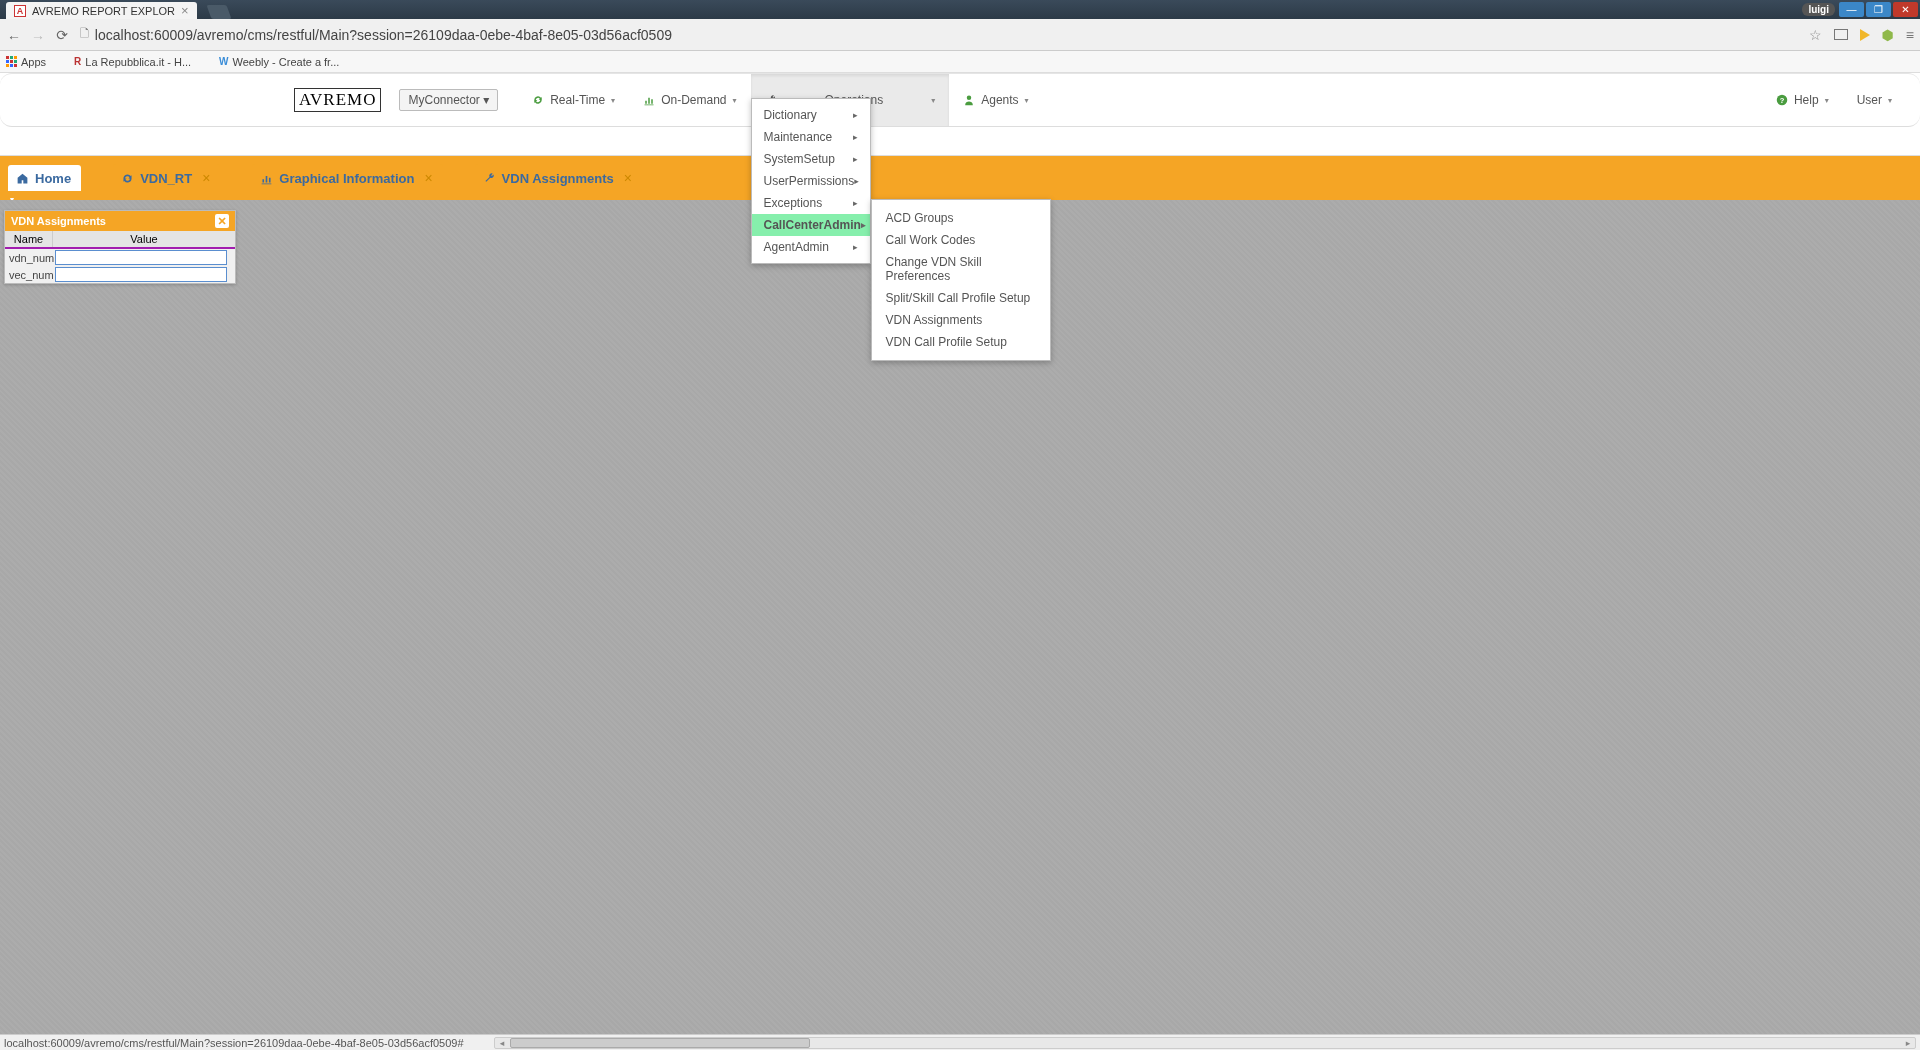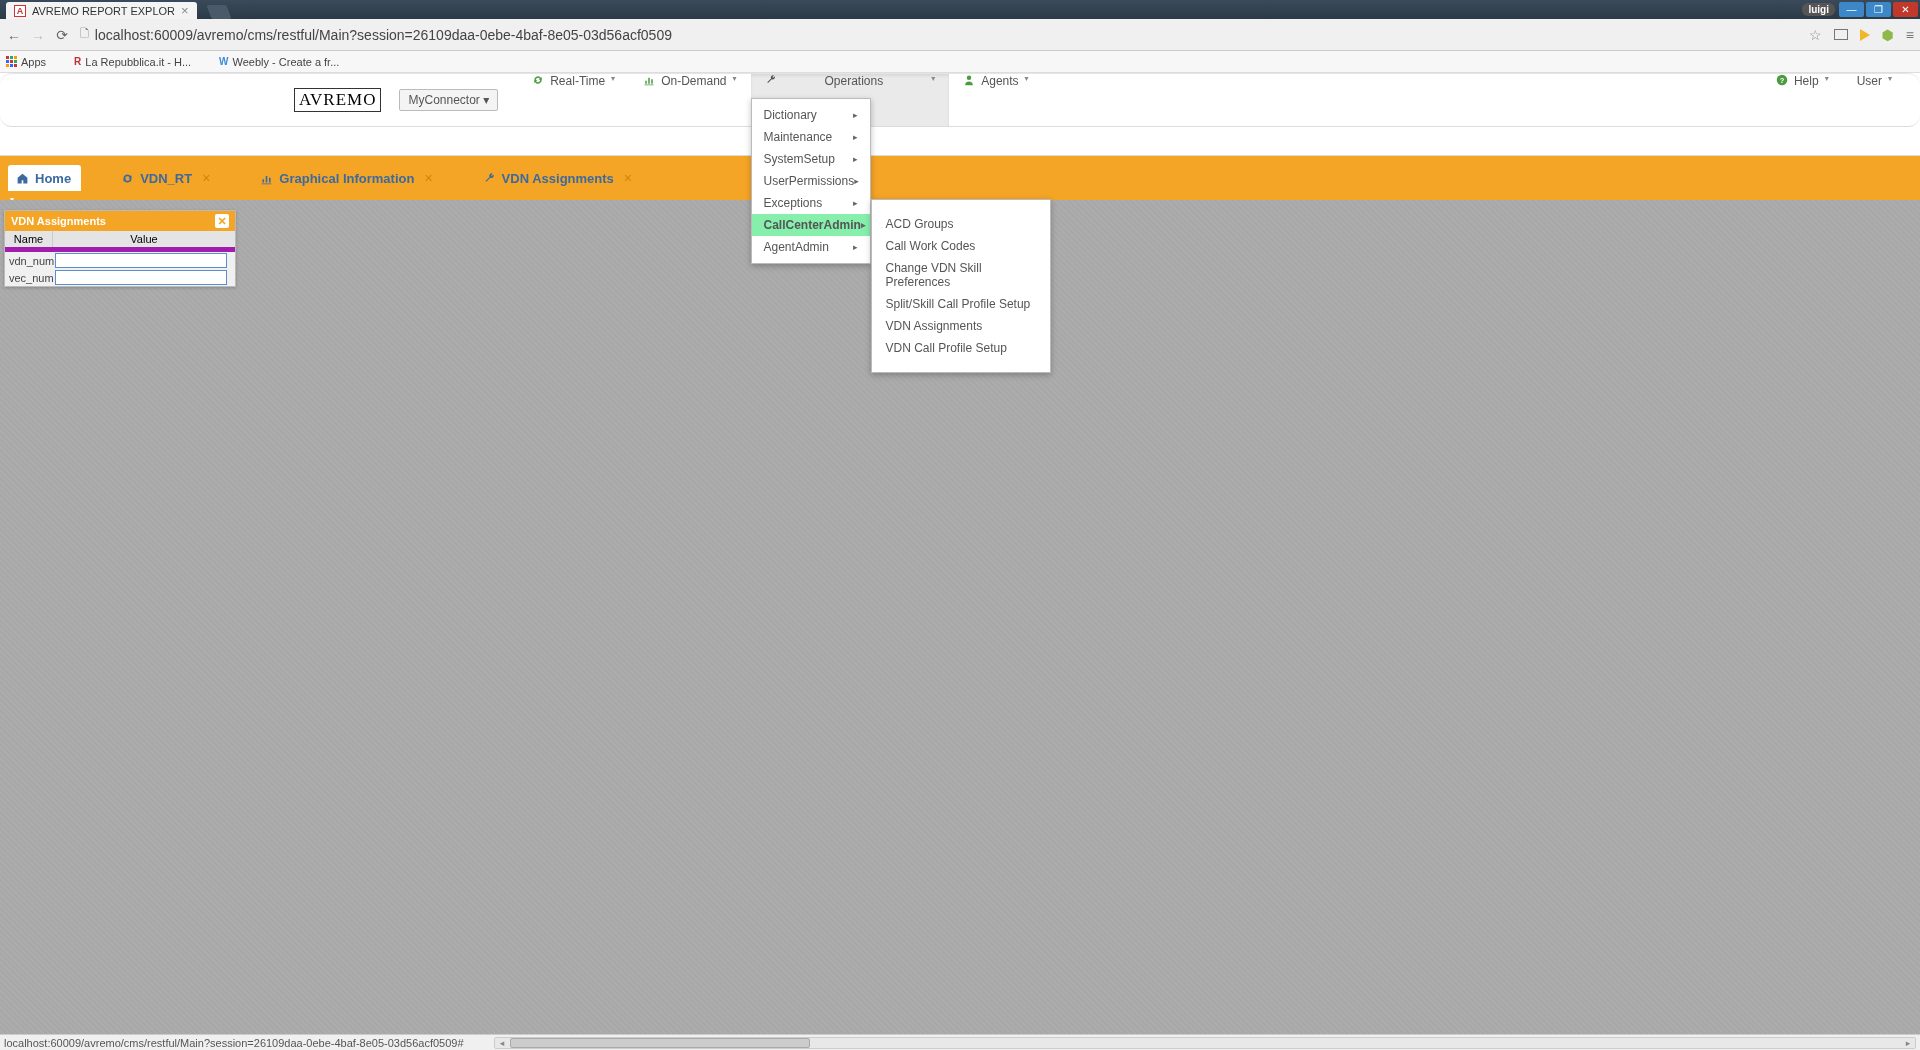--- a/index.html
+++ b/index.html
@@ -37,32 +37,32 @@
   .apps-grid i{width:3px;height:3px;background:#c33;display:block;}
   .apps-grid i:nth-child(2){background:#2a7;} .apps-grid i:nth-child(3){background:#f90;}
   .apps-grid i:nth-child(4){background:#36f;} .apps-grid i:nth-child(5){background:#c33;} .apps-grid i:nth-child(6){background:#2a7;}
   .apps-grid i:nth-child(7){background:#f90;} .apps-grid i:nth-child(8){background:#36f;} .apps-grid i:nth-child(9){background:#c33;}
 
   
   .app-nav { height: 54px; background: #fff; border-top:1px solid #e5e5e5; border-bottom:1px solid #ddd; display:flex; align-items:center; padding:0 14px;border-radius:12px; }
   .logo { margin-left: 280px; font-family: 'Times New Roman', serif; font-size:17px; letter-spacing:1px; border:1px solid #333; padding:1px 4px;}
   .connector-sel { margin-left:18px; background:#f4f4f4; border:1px solid #bbb; padding:3px 8px; font-size:12px; border-radius:2px; color:#555;}
   .menus { display:flex; align-items:center; margin-left:20px; height:100%; }
-  .menu { padding:0 14px; color:#555; display:flex; gap:6px; height:100%; position:relative; }
+  .menu { padding:0 14px; color:#555; display:flex; align-items:center; gap:6px; height:100%; position:relative; }
   .menu.open { background:#eaeaea; box-shadow: inset 0 2px 3px rgba(0,0,0,0.08); gap: 48px;}
   .spacer { flex:1; }
   .caret { font-size:8px; color:#888;}
   .menu-icon { width:12px; height:12px; }
 
   
   .dropdown { position:absolute; top:24px; left:0; width:120px; background:#fff; border:1px solid #bbb; box-shadow:0 2px 6px rgba(0,0,0,0.25); z-index:100; padding:5px 0;}
   .dropdown-item { padding:4px 12px; color:#555; font-size:12px; display:flex; justify-content:space-between; align-items:center;}
   .dropdown-item.hover { background:#86efac; font-weight:bold;}
   .submenu-arrow { font-size:9px; color:#666;}
-  .submenu { position:absolute; left:119px; top:100px; background:#fff; border:1px solid #bbb; box-shadow:0 2px 6px rgba(0,0,0,0.25); width:180px; padding:13px 0;}
+  .submenu { position:absolute; left:119px; top:100px; background:#fff; border:1px solid #bbb; box-shadow:0 2px 6px rgba(0,0,0,0.25); width:180px; padding:7px 0;}
   .submenu .dropdown-item { padding:4px 14px; }
 
   
   .second-bar { height:29px; background:#fff; border-bottom:1px solid #ddd; }
 
   
   .app-tabs { margin-top:0; background:#f5a525; padding-top:0; display:flex; align-items:flex-end; height:35px; padding-left:8px;gap:32px;}
   .app-tab { background:#f5a525; padding:6px 10px 5px 8px; font-size:13px; font-weight:bold; color:#3b6aa0; display:flex; align-items:center; gap:6px; border-radius:3px 3px 0 0; position:relative;}
   .app-tab.active { background:#fff;}
   .tab-icon { width:13px; height:13px; }
@@ -70,21 +70,21 @@
   .orange-sub { background:#f5a525; height:9px;}
   .orange-sub .sub-arrow { margin-left:10px; color:#fff; font-size:8px;}
 
   
   .content { flex:1; background:#aaa; background-image: repeating-linear-gradient(45deg, #a8a8a8 0px, #a8a8a8 2px, #acacac 2px, #acacac 4px); position:relative; overflow:auto;}
 
   
   .panel { position:absolute; top:10px; left:4px; width:232px; background:#f0f0f0; border:1px solid #bbb; box-shadow:0 1px 3px rgba(0,0,0,0.2);}
   .panel-head { background:#f5a525; color:#fff; font-size:11px; font-weight:bold; padding:3px 6px; display:flex; justify-content:space-between; align-items:center;}
   .panel-close { background:#fff; color:#f5a525; width:14px; height:14px; display:flex; align-items:center; justify-content:center; border-radius:2px; font-weight:bold; font-size:11px;}
-  .panel-table-head { display:flex; background:#e4e4e4; border-bottom:5px solid #a21caf; font-size:11px;}
+  .panel-table-head { display:flex; background:#e4e4e4; border-bottom:2px solid #a21caf; font-size:11px;}
   .panel-table-head div:first-child { width:48px; text-align:center; padding:2px 0; border-right:1px solid #ccc;}
   .panel-table-head div:last-child { flex:1; text-align:center; padding:2px 0;}
   .panel-row { display:flex; align-items:center; padding:1px 4px;}
   .panel-row label { width:44px; font-size:11px; color:#444;}
   .panel-row input { flex:1; border:1px solid #5a8ecf; padding:1px 3px; height:15px; font-size:11px; margin-left:2px; margin-right:4px;}
   .panel-buttons { display:flex; justify-content:flex-end; gap:6px; padding:8px 10px 10px 0;}
   .btn { border:1px solid #aaa; background:#f4f4f4; padding:2px 10px; font-size:11px; border-radius:2px; color:#444;}
   .btn.disabled { color:#aaa; border-color:#ccc; background:#f4f4f4;}
 
   

